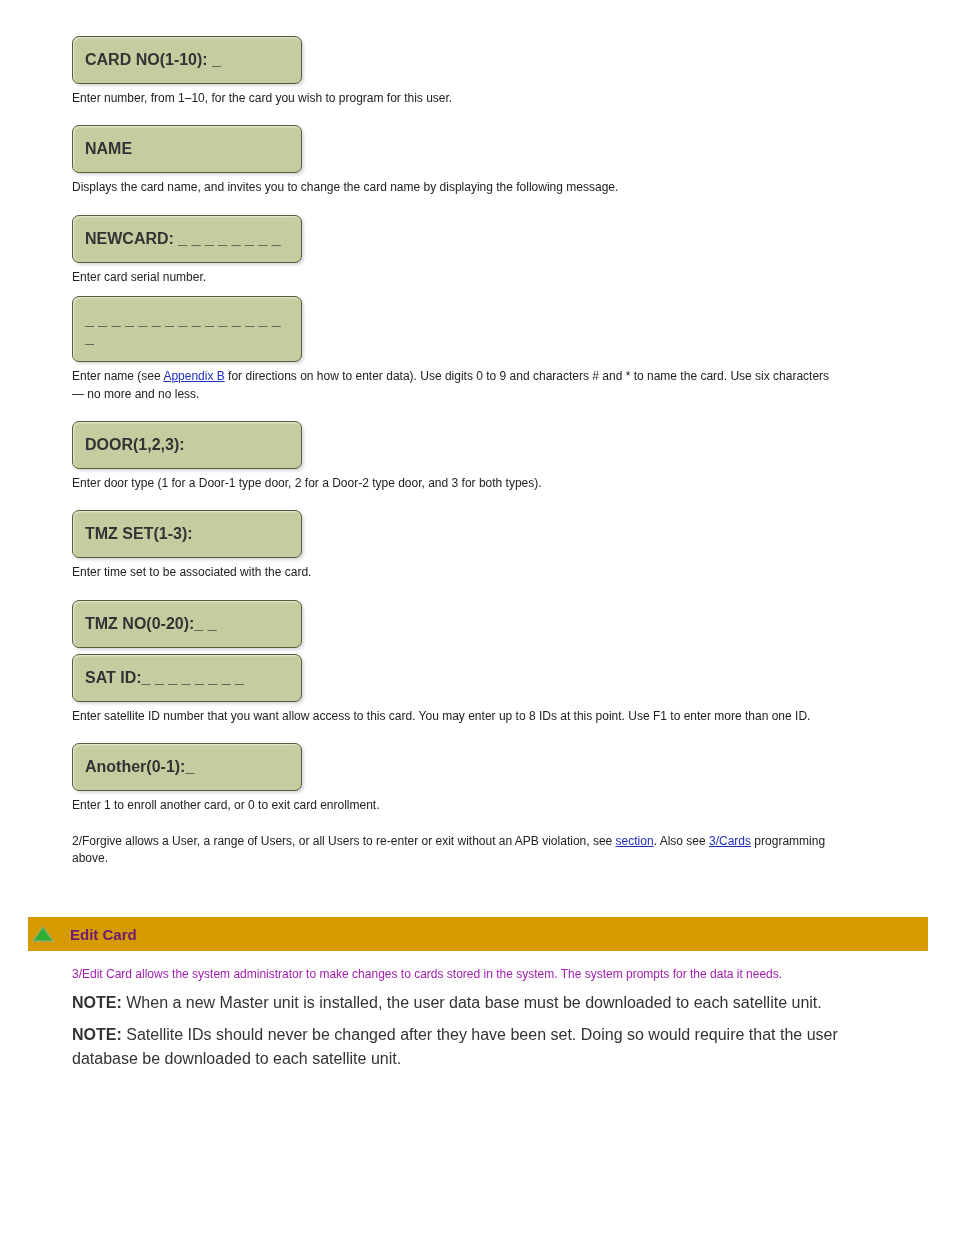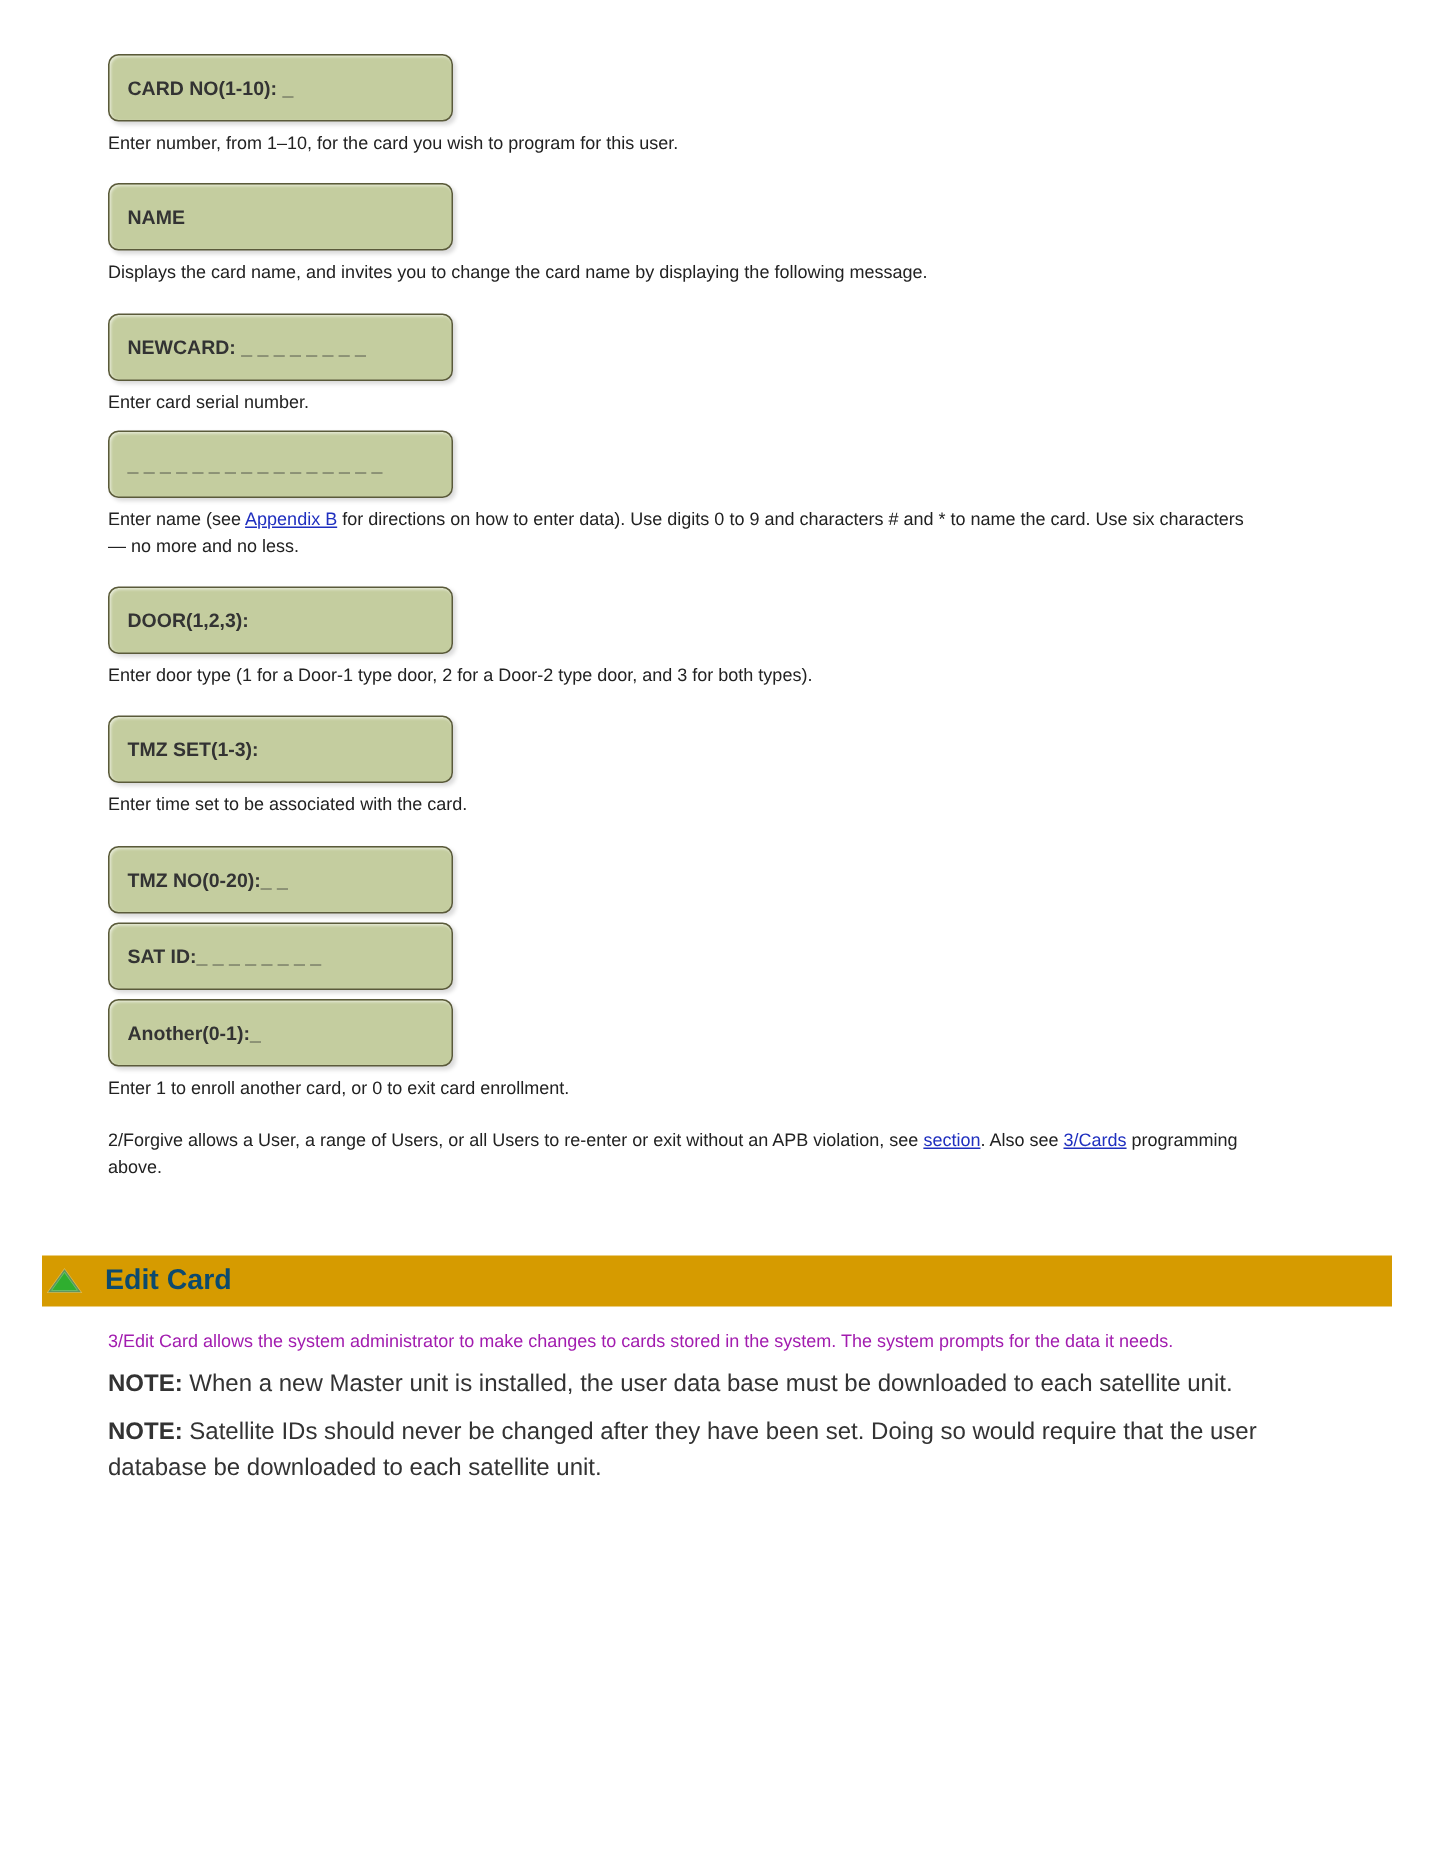--- a/index.html
+++ b/index.html
@@ -19,21 +19,21 @@
   .indent {
     margin-left: 72px;
   }
   .lcd {
     background: #c4cd9f;
     border: 1px solid #5a5a3a;
     border-radius: 7px;
     width: 230px;
     padding: 14px 12px;
     font-family: Verdana, Geneva, sans-serif;
-    font-size: 13px;
+    font-size: 16px;
     font-weight: bold;
     color: #333;
     box-shadow: inset 1px 1px 2px rgba(255,255,255,0.6), 2px 2px 3px rgba(0,0,0,0.15);
     box-sizing: border-box;
     text-align: left;
   }
   .instr {
     font-size: 12px;
     line-height: 1.45;
     margin: 6px 0 18px 0;
@@ -46,22 +46,22 @@
     text-align: right;
   }
   .section-header-bar {
     background: #d69b00;
     width: 900px;
     height: 34px;
     margin-left: 28px;
     position: relative;
     display: flex;
     align-items: center;
-    color: #0c4a6e;
-    font-size: 19px;
+    color: #701a75;
+    font-size: 15px;
     font-weight: bold;
     padding-left: 42px;
     box-sizing: border-box;
   }
   .tri-icon {
     position: absolute;
     left: 3px;
     top: 50%; transform: translateY(-50%);
     display: flex;
     align-items: center;
@@ -122,20 +122,21 @@
     <div class="lcd">TMZ SET(1-3):</div>
     <div class="instr">Enter time set to be associated with the card.</div>
   </div>
 
   <div class="indent" style="margin-top:6px;">
     <div class="lcd">TMZ NO(0-20):_ _</div>
   </div>
 
   <div class="indent" style="margin-top:6px;">
     <div class="lcd">SAT ID:_ _ _ _ _ _ _ _</div>
+    <div class="instr">Enter satellite ID number that you want allow access to this card. You may enter up to 8 IDs at this point. Use F1 to enter more than one ID.</div>
   </div>
 
   <div class="indent" style="margin-top:6px;">
     <div class="lcd">Another(0-1):_</div>
     <div class="instr">Enter 1 to enroll another card, or 0 to exit card enrollment.</div>
   </div>
 
   <div class="indent" style="margin-top:4px;">
     <div class="instr">
       <span>2/Forgive </span><span>allows a User, a range of Users, or all Users to re-enter or exit without an APB violation, see </span><span class="link">section</span><span>. Also see </span><span class="link">3/Cards</span><span> programming above.</span>

